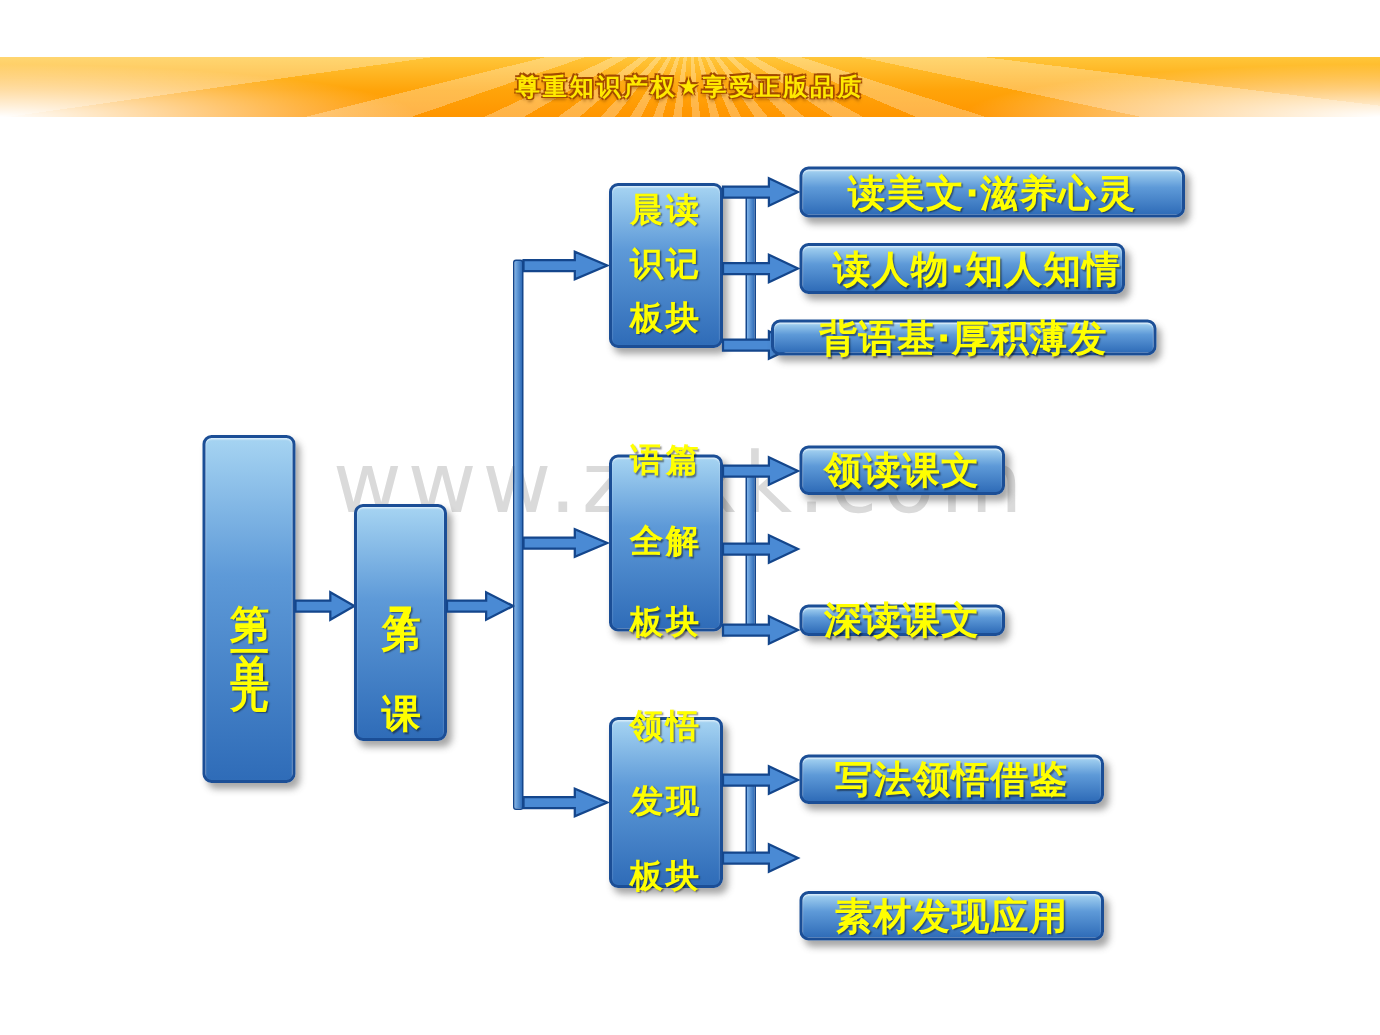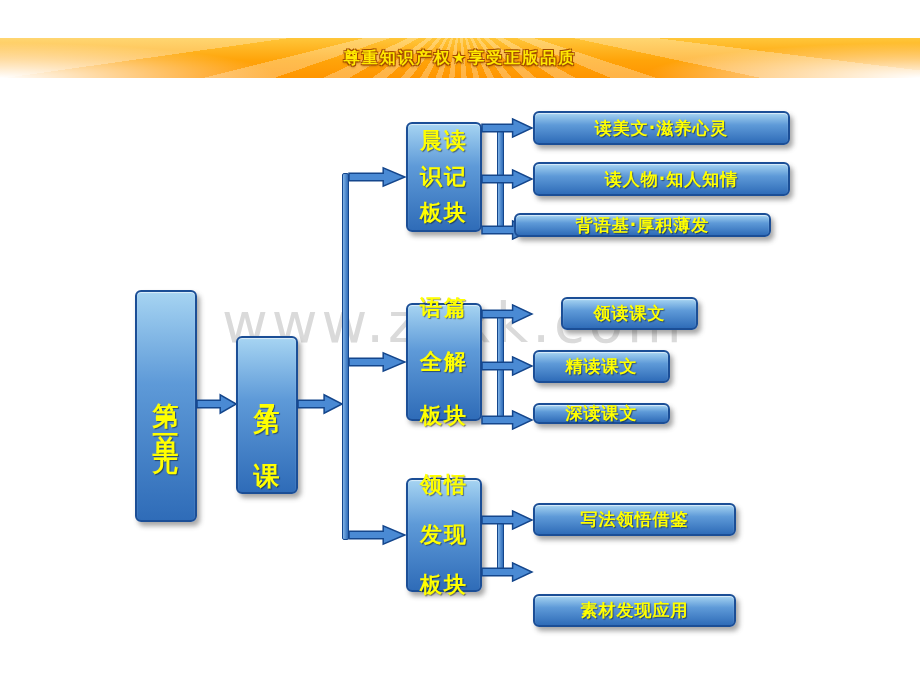--- a/index.html
+++ b/index.html
@@ -41,21 +41,21 @@
     text-shadow:1px 1px 1px rgba(0,0,0,.45);
     text-align:center;
   }
   .vtext{
     writing-mode:vertical-rl;text-orientation:upright;
     font-size:26px;letter-spacing:16px;line-height:1;
     padding-top:16px;
   }
   .section{flex-direction:column;justify-content:center;gap:6px;}
   .section span{display:block;font-size:22px;line-height:30px;letter-spacing:2px;}
-  .leaf{font-size:17px;letter-spacing:1px;white-space:nowrap;}
+  .leaf{font-size:25px;letter-spacing:1px;white-space:nowrap;}
 
   
   .bar{
     position:absolute;box-sizing:border-box;width:7px;
     background:linear-gradient(90deg,#7fb3e8,#2f6cb8);
     border:1px solid #14468c;border-radius:2px;
   }
 
   
   .arrow{position:absolute;overflow:visible;}
@@ -115,21 +115,21 @@
     <svg class="arrow" style="left:482px;top:168px;" width="51" height="22" viewBox="0 0 100 24" preserveAspectRatio="none">
       <polygon points="0,8 60,8 60,2 98,12 60,22 60,16 0,16" vector-effect="non-scaling-stroke"></polygon>
     </svg>
     <svg class="arrow" style="left:482px;top:219px;" width="51" height="22" viewBox="0 0 100 24" preserveAspectRatio="none">
       <polygon points="0,8 60,8 60,2 98,12 60,22 60,16 0,16" vector-effect="non-scaling-stroke"></polygon>
     </svg>
 
     <div class="node leaf" style="left:533px;top:111px;width:257px;height:34px;">
       <span>读美文·滋养心灵</span>
     </div>
-    <div class="node leaf" style="left:533px;top:162px;width:257px;height:34px;padding-left:20px;">
+    <div class="node leaf" style="left:533px;top:162px;width:217px;height:34px;padding-left:20px;">
       <span>读人物·知人知情</span>
     </div>
     <div class="node leaf" style="left:514px;top:213px;width:257px;height:24px;">
       <span>背语基·厚积薄发</span>
     </div>
 
     <div class="node section" style="left:406px;top:303px;width:76px;height:118px;gap:24px;">
       <span>语篇</span>
       <span>全解</span>
       <span>板块</span>
@@ -139,25 +139,22 @@
     <svg class="arrow" style="left:482px;top:303px;" width="51" height="22" viewBox="0 0 100 24" preserveAspectRatio="none">
       <polygon points="0,8 60,8 60,2 98,12 60,22 60,16 0,16" vector-effect="non-scaling-stroke"></polygon>
     </svg>
     <svg class="arrow" style="left:482px;top:355px;" width="51" height="22" viewBox="0 0 100 24" preserveAspectRatio="none">
       <polygon points="0,8 60,8 60,2 98,12 60,22 60,16 0,16" vector-effect="non-scaling-stroke"></polygon>
     </svg>
     <svg class="arrow" style="left:482px;top:409px;" width="51" height="22" viewBox="0 0 100 24" preserveAspectRatio="none">
       <polygon points="0,8 60,8 60,2 98,12 60,22 60,16 0,16" vector-effect="non-scaling-stroke"></polygon>
     </svg>
 
-    <div class="node leaf" style="left:533px;top:297px;width:137px;height:33px;margin-left:28px;">
+    <div class="node leaf" style="left:533px;top:297px;width:137px;height:33px;">
       <span>领读课文</span>
-    </div>
-    <div class="node leaf" style="left:533px;top:350px;width:137px;height:33px;">
-      <span>精读课文</span>
     </div>
     <div class="node leaf" style="left:533px;top:403px;width:137px;height:21px;">
       <span>深读课文</span>
     </div>
 
     <div class="node section" style="left:406px;top:478px;width:76px;height:114px;gap:20px;">
       <span>领悟</span>
       <span>发现</span>
       <span>板块</span>
     </div>

